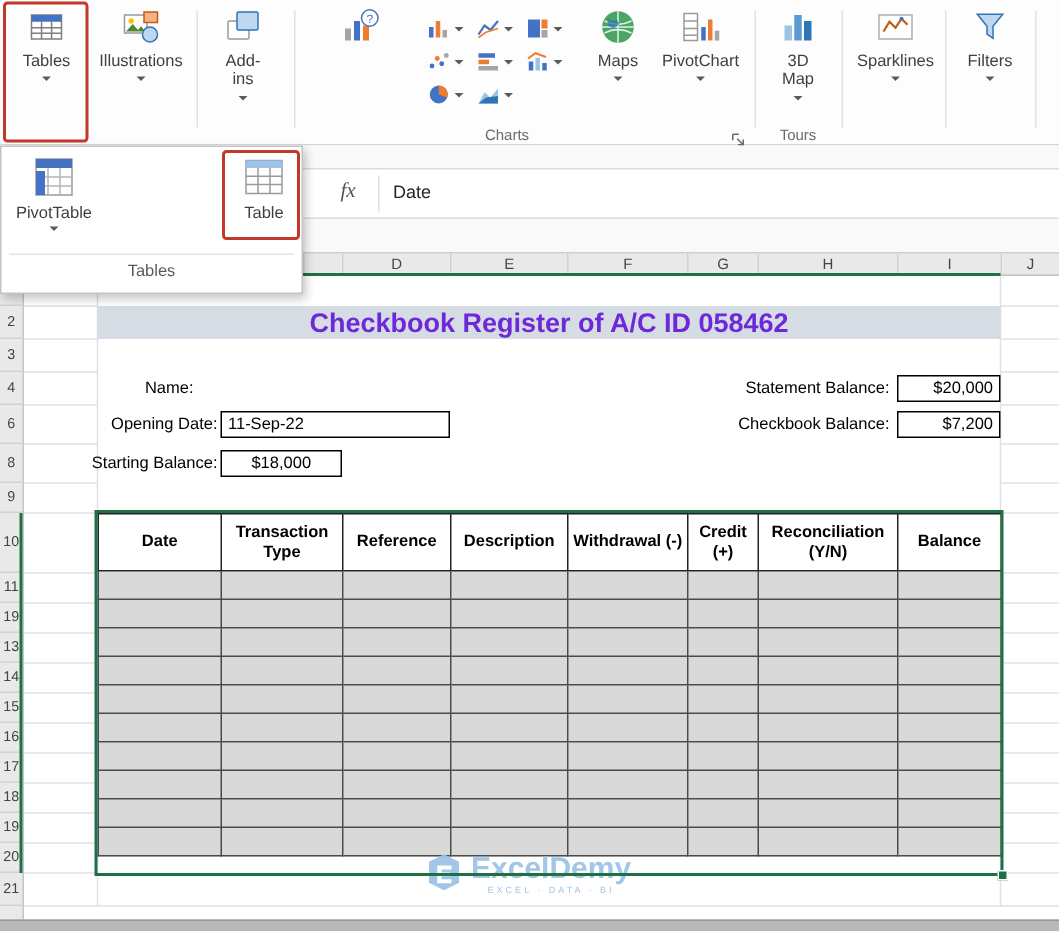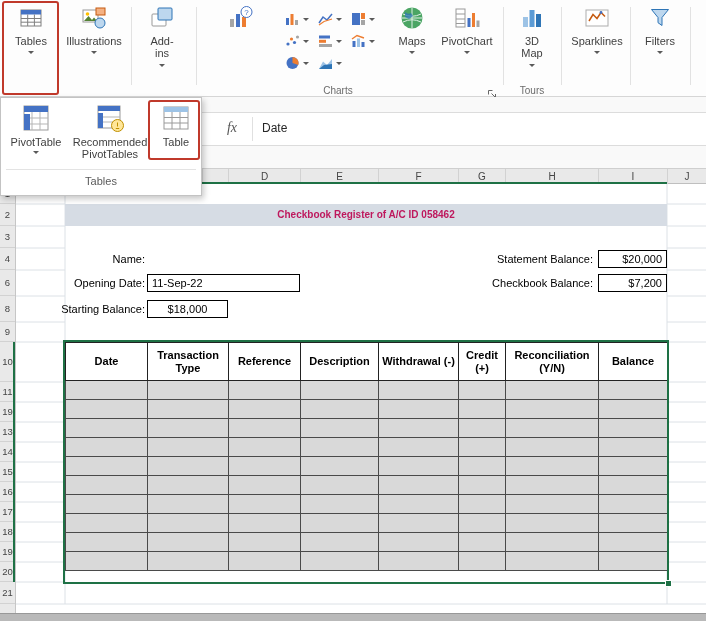--- a/index.html
+++ b/index.html
@@ -30,21 +30,21 @@
   #colhead{position:absolute;left:0;top:168px;width:706px;height:16px;background:#e9e9e9;border-top:1px solid #cfcfcf;border-bottom:1px solid #bfbfbf;}
   .colcell{position:absolute;top:0;height:15px;line-height:15px;text-align:center;font-size:10px;color:#444;border-left:1px solid #d2d2d2;cursor:pointer;}
   .col-green{position:absolute;left:65px;width:602px;bottom:-1px;height:2px;background:#1e7145;}
   
   #rowhead{position:absolute;left:0;top:184px;width:16px;height:429px;background:#e9e9e9;border-right:1px solid #c6c6c6;}
   .rowcell{position:absolute;left:0;width:15px;text-align:center;font-size:9.5px;color:#444;border-bottom:1px solid #d2d2d2;display:flex;align-items:center;justify-content:center;cursor:pointer;}
   .row-green{position:absolute;right:0;top:158px;width:2px;height:240px;background:#1e7145;}
   
   #sheet{position:absolute;left:16px;top:184px;width:690px;height:429px;background:#fff;}
   #gridlines{position:absolute;left:0;top:0;}
-  #title-band{position:absolute;left:49px;top:20px;width:602px;height:22px;background:#d6dce4;color:#be185d;font-weight:bold;font-size:10px;text-align:center;line-height:22px;cursor:cell;}
+  #title-band{position:absolute;left:49px;top:20px;width:602px;height:22px;background:#d6dce4;color:#6d28d9;font-weight:bold;font-size:18px;text-align:center;line-height:22px;cursor:cell;}
   .sheetlabel{position:absolute;font-size:11px;color:#000;text-align:right;line-height:18px;cursor:cell;}
   .cellbox{position:absolute;border:1px solid #000;background:#fff;font-size:11px;color:#000;line-height:16px;padding:0 4px;cursor:cell;}
   #ctable{position:absolute;left:49px;top:158px;border-collapse:collapse;}
   #ctable th{border:1px solid #222;background:#fff;font-size:11px;font-weight:bold;color:#000;line-height:1.15;padding:1px 2px;height:38px;cursor:cell;}
   #ctable td{border:1px solid #4a4a4a;background:#d9d9d9;height:19px;padding:0;cursor:cell;}
   .green-border{position:absolute;left:47px;top:156px;width:606px;height:244px;border:2px solid #1e7145;pointer-events:none;z-index:5;}
   .green-handle{position:absolute;left:649px;top:396px;width:7px;height:7px;background:#1e7145;border:1px solid #fff;z-index:6;}
   #watermark{position:absolute;left:268px;top:384px;display:flex;align-items:flex-start;gap:6px;opacity:.95;z-index:4;pointer-events:none;}
   #wm-text{display:flex;flex-direction:column;align-items:center;}
   #wm-name{font-size:20px;font-weight:bold;color:#9dc3e6;line-height:22px;}
@@ -247,32 +247,20 @@
           <rect x="3" y="3" width="24" height="24" fill="#fff" stroke="#9a9a9a"></rect>
           <rect x="3" y="3" width="24" height="6" fill="#4472c4"></rect>
           <rect x="3" y="11" width="6" height="16" fill="#4472c4"></rect>
           <line x1="11" y1="9" x2="11" y2="27" stroke="#b5b5b5"></line>
           <line x1="19" y1="9" x2="19" y2="27" stroke="#b5b5b5"></line>
           <line x1="9" y1="15" x2="27" y2="15" stroke="#b5b5b5"></line>
           <line x1="9" y1="21" x2="27" y2="21" stroke="#b5b5b5"></line>
         </svg>
       <span class="lbl">PivotTable</span>
       <i class="chev"></i>
-    </div>
-    <div class="menu-item" style="left:66px;width:86px;">
-      <svg width="30" height="30" viewBox="0 0 30 30">
-          <rect x="3" y="3" width="22" height="22" fill="#fff" stroke="#9a9a9a"></rect>
-          <rect x="3" y="3" width="22" height="5" fill="#4472c4"></rect>
-          <rect x="3" y="10" width="5" height="15" fill="#4472c4"></rect>
-          <line x1="8" y1="14" x2="25" y2="14" stroke="#b5b5b5"></line>
-          <line x1="8" y1="19" x2="25" y2="19" stroke="#b5b5b5"></line>
-          <circle cx="22.5" cy="22.5" r="6" fill="#ffe699" stroke="#bf8f00"></circle>
-          <path d="M22.5 19.5 v4 M20.8 25.5 h3.4" stroke="#bf8f00" fill="none"></path>
-        </svg>
-      <span class="lbl">Recommended PivotTables</span>
     </div>
     <div class="menu-item" style="left:153px;width:44px;">
       <svg width="30" height="30" viewBox="0 0 30 30">
           <rect x="3" y="4" width="24" height="22" fill="#fff" stroke="#9a9a9a"></rect>
           <rect x="3" y="4" width="24" height="5" fill="#9dc3e6"></rect>
           <line x1="3" y1="14.5" x2="27" y2="14.5" stroke="#9a9a9a"></line>
           <line x1="3" y1="20" x2="27" y2="20" stroke="#9a9a9a"></line>
           <line x1="11" y1="9" x2="11" y2="26" stroke="#9a9a9a"></line>
           <line x1="19" y1="9" x2="19" y2="26" stroke="#9a9a9a"></line>
         </svg>
@@ -366,21 +354,21 @@
         <line x1="0" y1="378" x2="49" y2="378"></line>
           <line x1="651" y1="378" x2="690" y2="378"></line>
         <line x1="0" y1="398" x2="49" y2="398"></line>
           <line x1="651" y1="398" x2="690" y2="398"></line>
         <line x1="0" y1="420" x2="690" y2="420"></line>
       </g>
     </svg>
 
     <div id="title-band">Checkbook Register of A/C ID 058462</div>
 
-    <div class="sheetlabel" style="left:40px;top:66px;width:89px;">Name:</div>
+    <div class="sheetlabel" style="left:24px;top:66px;width:89px;">Name:</div>
     <div class="sheetlabel" style="left:434px;top:66px;width:143px;">Statement Balance:</div>
     <div class="cellbox" style="left:582px;top:66px;width:69px;height:18px;text-align:right;">$20,000</div>
 
     <div class="sheetlabel" style="left:40px;top:90px;width:89px;">Opening Date:</div>
     <div class="cellbox" style="left:131px;top:90px;width:153px;height:18px;">11-Sep-22</div>
     <div class="sheetlabel" style="left:434px;top:90px;width:143px;">Checkbook Balance:</div>
     <div class="cellbox" style="left:582px;top:90px;width:69px;height:18px;text-align:right;">$7,200</div>
 
     <div class="sheetlabel" style="left:24px;top:116px;width:105px;">Starting Balance:</div>
     <div class="cellbox" style="left:131px;top:116px;width:81px;height:18px;text-align:center;">$18,000</div>
@@ -498,16 +486,26 @@
             <td></td>
             <td></td>
             <td></td>
           </tr>
         </tbody>
     </table>
 
     <div class="green-border"></div>
     <div class="green-handle"></div>
 
+    <div id="watermark">
+      <svg width="24" height="27" viewBox="0 0 24 27">
+          <path d="M2 6.5 L12 1.5 L22 6.5 L22 20.5 L12 25.5 L2 20.5 Z" fill="#9dc3e6"></path>
+          <path d="M7.5 9 h9.5 v2.6 h-6.6 v2 h5.6 v2.6 h-5.6 v2 h6.6 v2.6 H7.5 Z" fill="#ffffff"></path>
+        </svg>
+      <div id="wm-text">
+        <span id="wm-name">ExcelDemy</span>
+        <span id="wm-tag">EXCEL · DATA · BI</span>
+      </div>
+    </div>
   </div>
 
   <div id="bottom-bar"></div>
 </div>
 
 </body></html>

